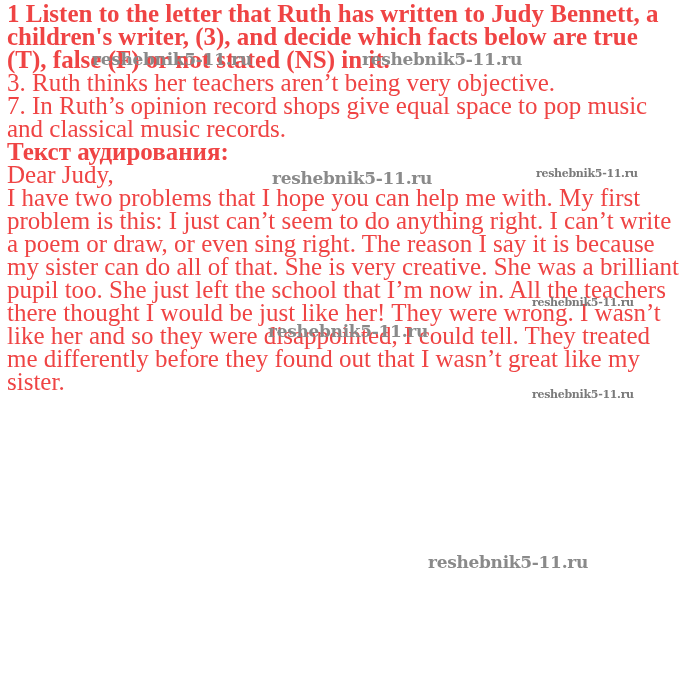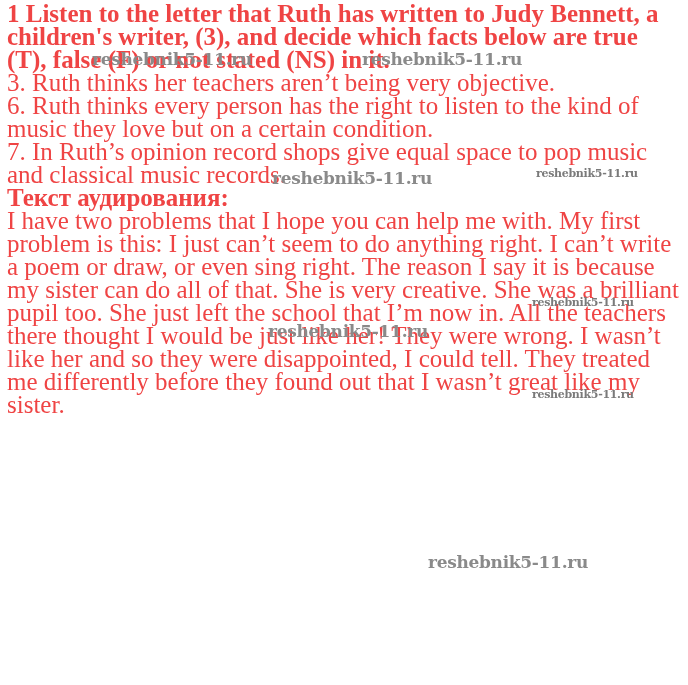--- a/index.html
+++ b/index.html
@@ -22,25 +22,25 @@
   .wm.big { font-size: 17px; }
   .wm.small { font-size: 11px; color: #7a7a7a; }
 </style>
 </head>
 <body>
 
 <div class="page">
   <p class="bold">1 Listen to the letter that Ruth has written to Judy Bennett, a children's writer, (3), and decide which facts below are true (T), false (F) or not stated (NS) in it.</p>
   <div>
     <p>3. Ruth thinks her teachers aren’t being very objective.</p>
-    <p>6. Ruth thinks every person has the right to listen to the kind of music they love but on a certain condition.</p>
     <p>7. In Ruth’s opinion record shops give equal space to pop music and classical music records.</p>
   </div>
   <p class="bold">Текст аудирования:</p>
   <div>
+    <p>Dear Judy,</p>
     <p>I have two problems that I hope you can help me with. My first problem is this: I just can’t seem to do anything right. I can’t write a poem or draw, or even sing right. The reason I say it is because my sister can do all of that. She is very creative. She was a brilliant pupil too. She just left the school that I’m now in. All the teachers there thought I would be just like her! They were wrong. I wasn’t like her and so they were disappointed, I could tell. They treated me differently before they found out that I wasn’t great like my sister.</p>
   </div>
 </div>
 
 <div class="wm big" style="left:92px;top:49px">reshebnik5-11.ru</div>
 <div class="wm big" style="left:362px;top:49px">reshebnik5-11.ru</div>
 <div class="wm big" style="left:272px;top:168px">reshebnik5-11.ru</div>
 <div class="wm small" style="left:536px;top:167px">reshebnik5-11.ru</div>
 <div class="wm small" style="left:532px;top:296px">reshebnik5-11.ru</div>
 <div class="wm big" style="left:268px;top:321px">reshebnik5-11.ru</div>

